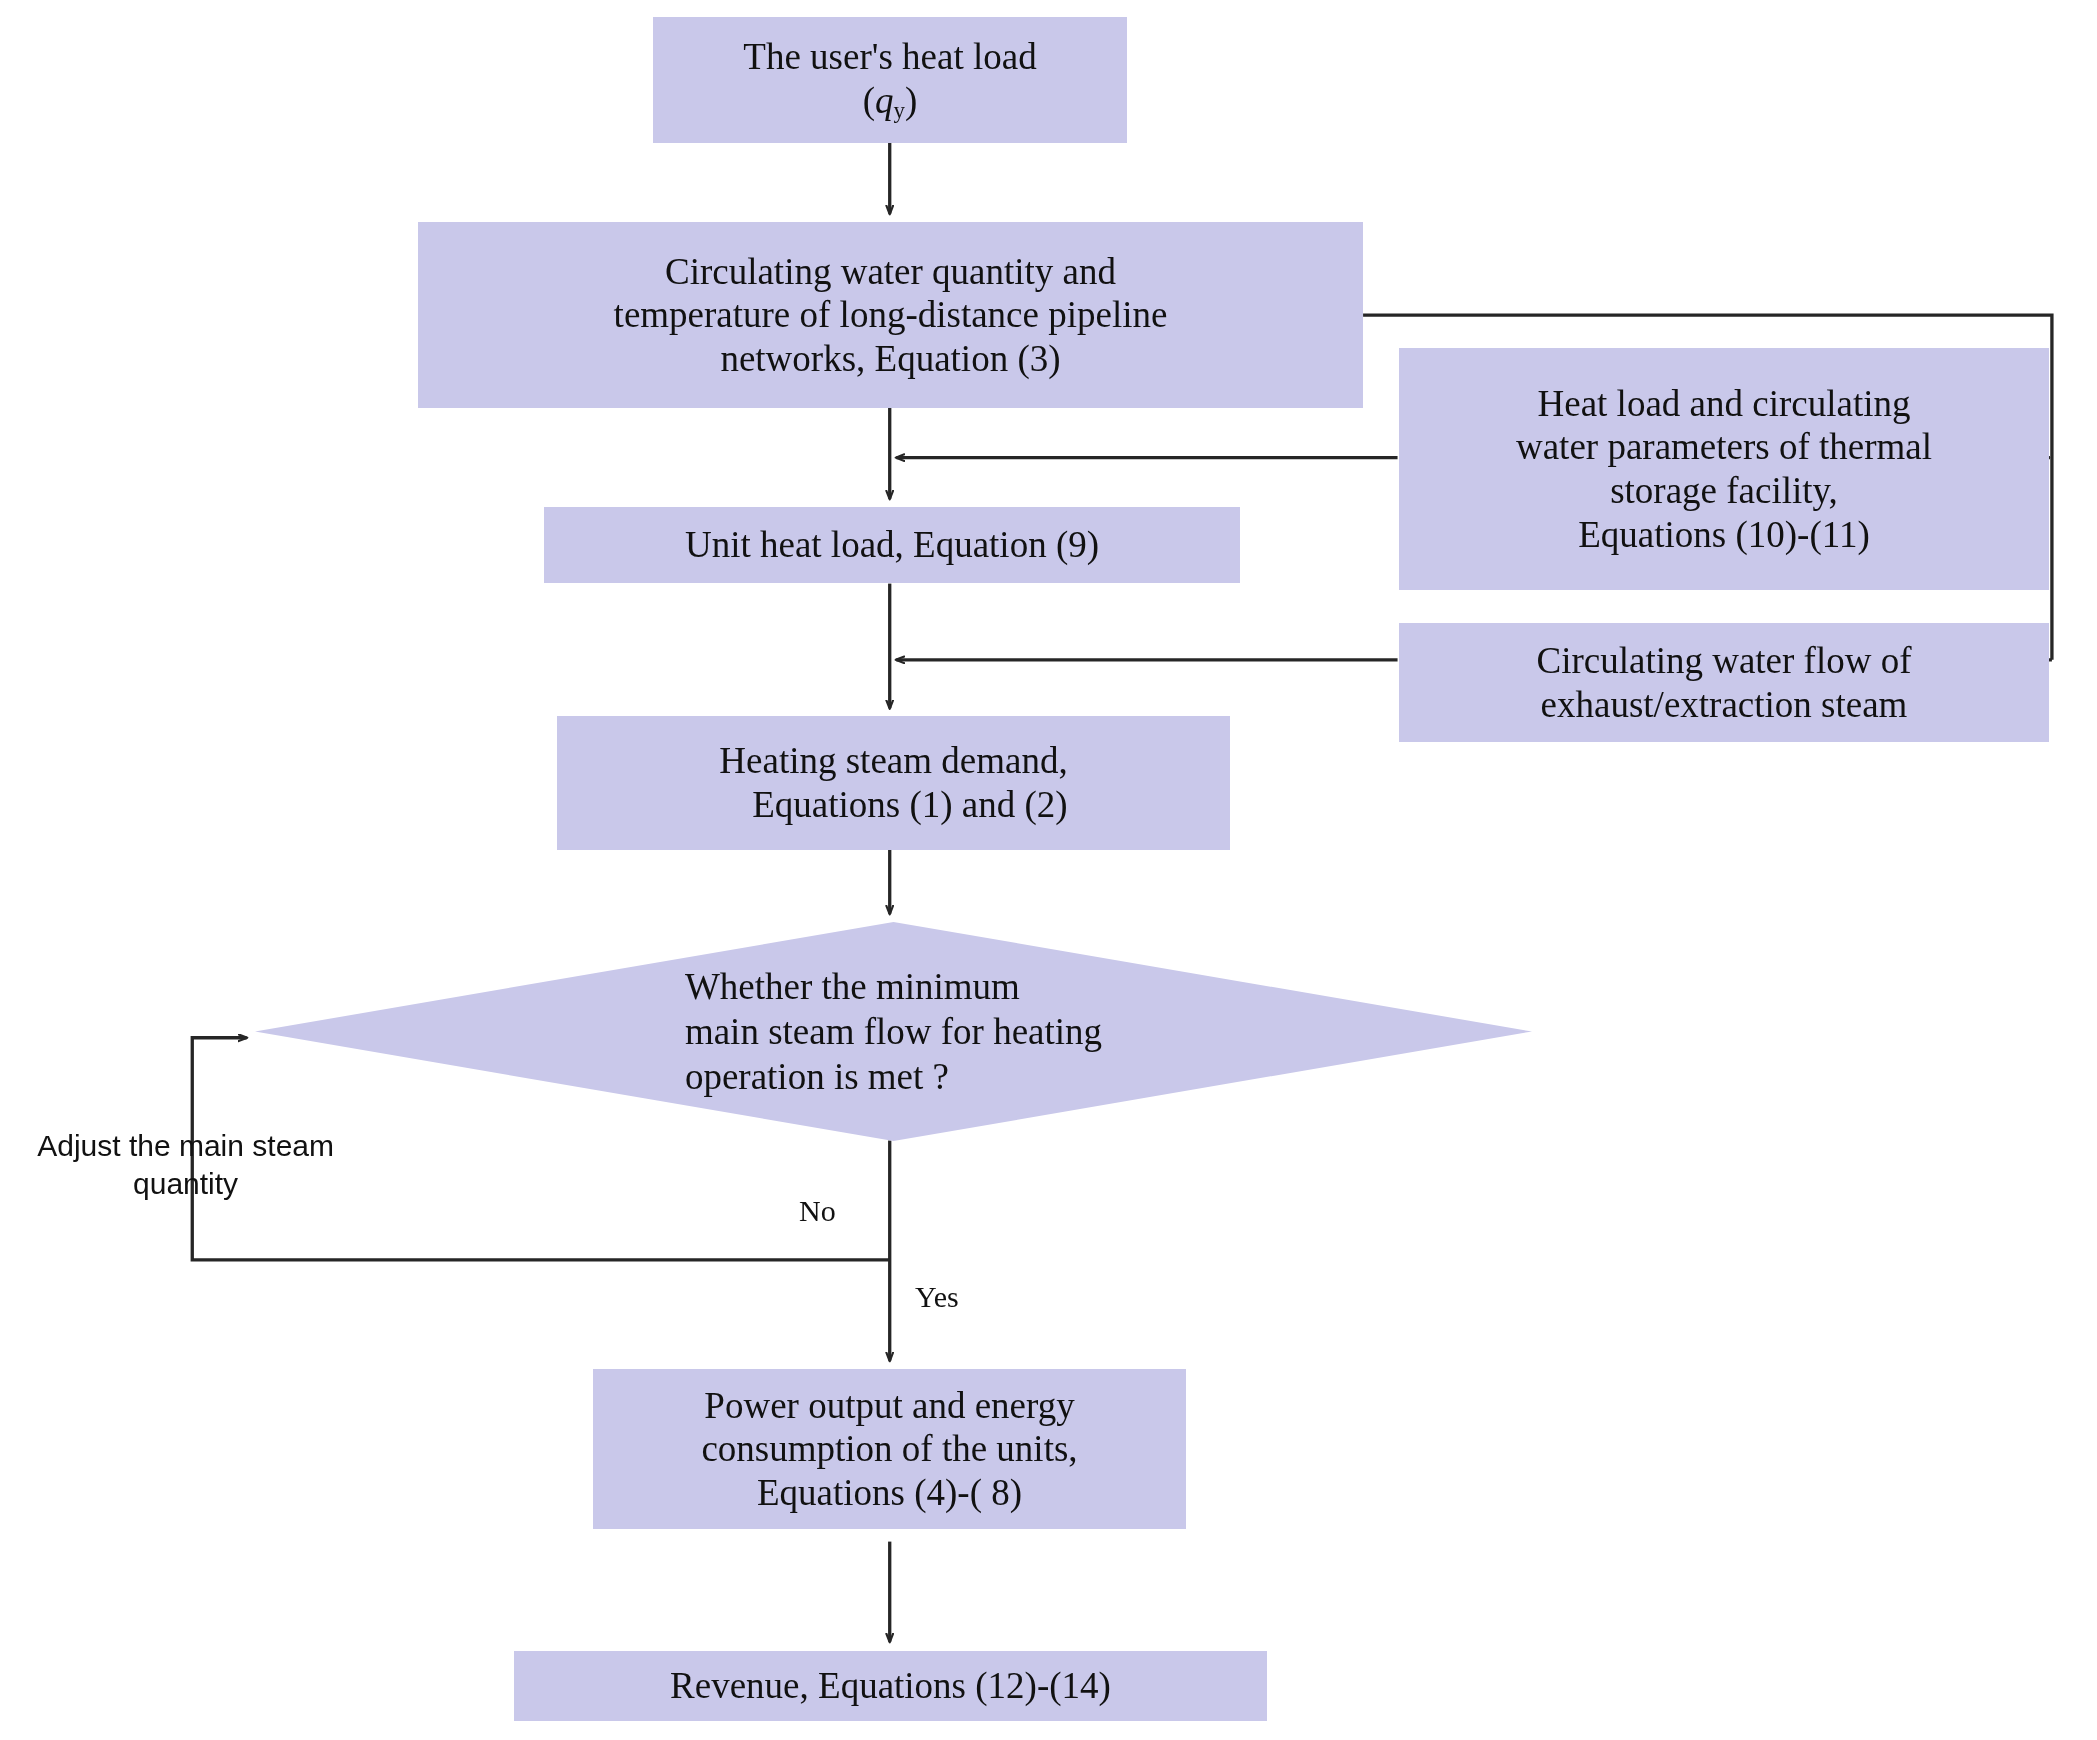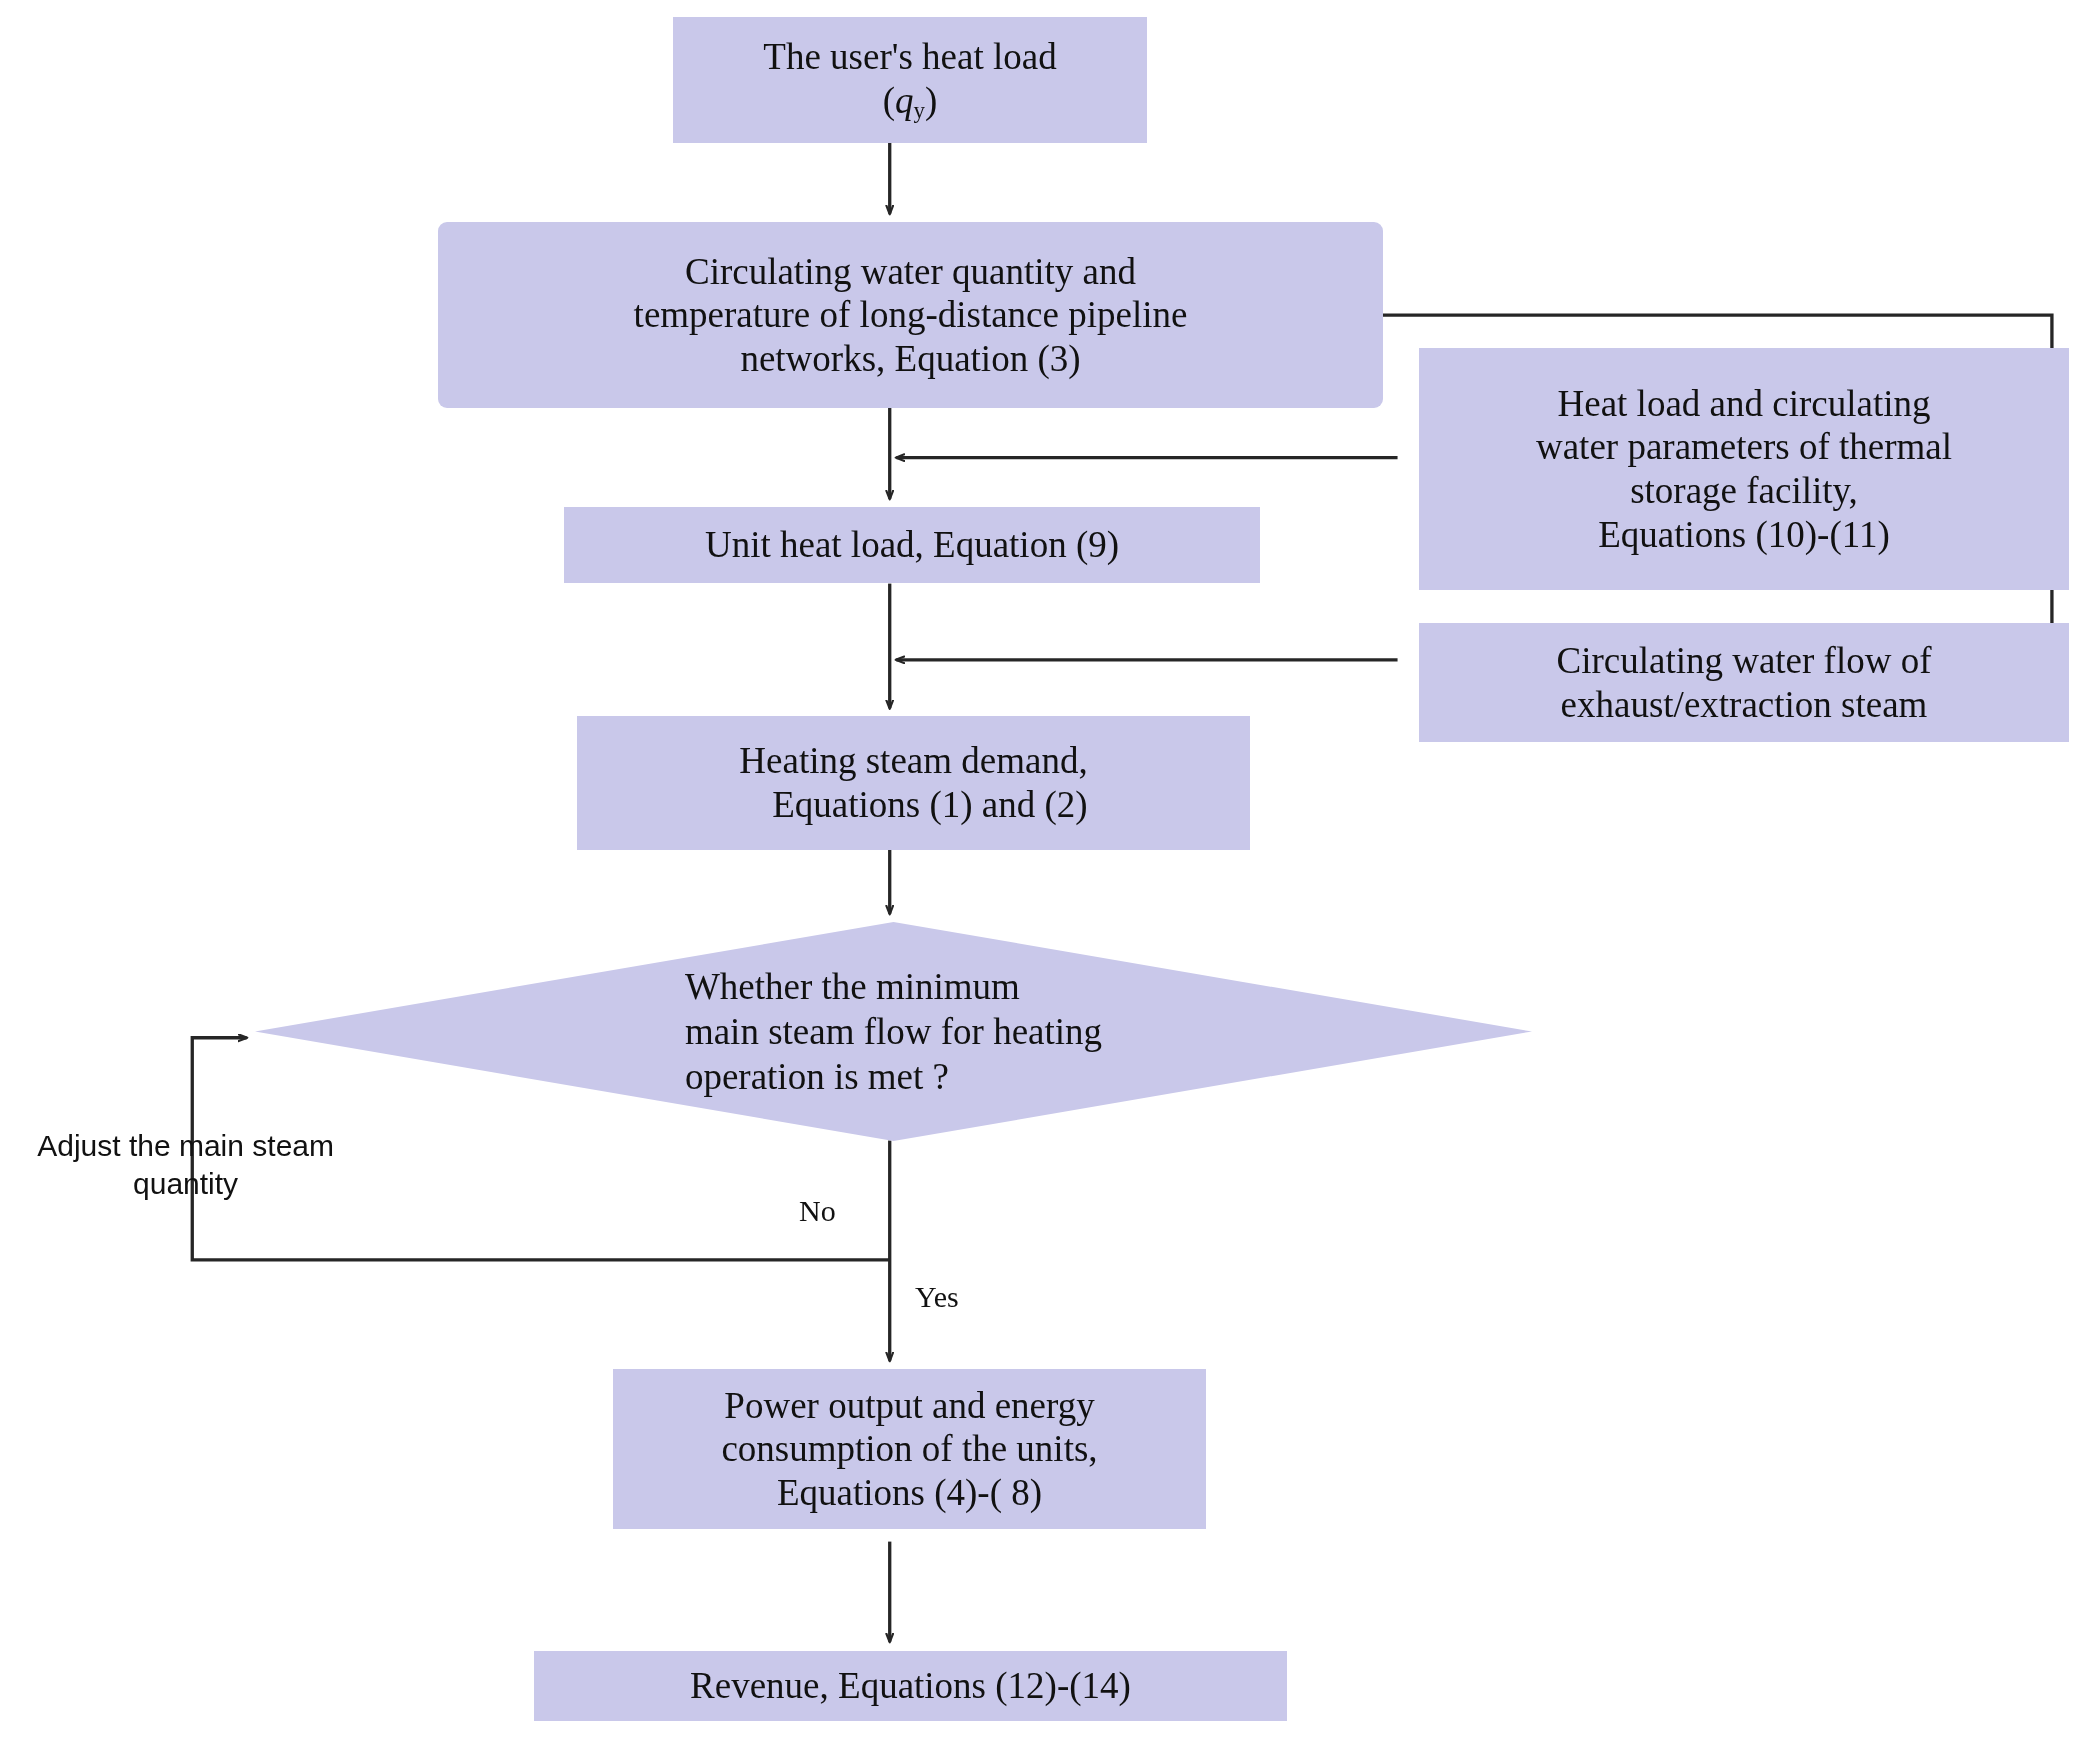--- a/index.html
+++ b/index.html
@@ -13,21 +13,20 @@
     color:#111111;
     display:flex;
     align-items:center;
     justify-content:center;
     text-align:center;
     font-family:"Liberation Serif",serif;
     line-height:1.18;
     box-sizing:border-box;
     padding:2.7px 6.6px;
     white-space:pre-line;
-    margin-left:20px;
   }
   .node.f56{font-size:37px;}
 
   .diamond{
     position:absolute;
     background:#c9c8ea;
     clip-path:polygon(50% 0%, 100% 50%, 50% 100%, 0% 50%);
     display:flex;align-items:center;justify-content:center;
     text-align:left;
     font-size:37px;
@@ -100,21 +99,21 @@
 
       <path d="M1342,1900 L290,1900 L290,1565 L372,1565" marker-end="url(#arrow)"></path>
     </g>
   </svg>
 
   <div class="node f56" style="left:653px; top:16.6px; width:474px; height:126px; flex-direction:column;">
     <span>The user's heat load</span>
     <span>(<span class="ital">q</span><span class="sub">y</span>)</span>
   </div>
 
-  <div class="node f56" style="left:418px; top:222px; width:945px; height:186px;border-radius:9px;">Circulating water quantity and
+  <div class="node f56" style="left:418px; top:222px; width:945px; height:186px;">Circulating water quantity and
 temperature of long-distance pipeline
 networks, Equation (3)</div>
 
   <div class="node f56" style="left:544px; top:507px; width:696px; height:76px;">Unit heat load, Equation (9)</div>
 
   <div class="node f56" style="left:557px; top:716px; width:673px; height:134px;text-align:right;">Heating steam demand,
 Equations (1) and (2)</div>
 
   <div class="diamond" style="left:255px; top:922px; width:1277px; height:219px;">
     <span style="max-width:716px;">Whether the minimum

